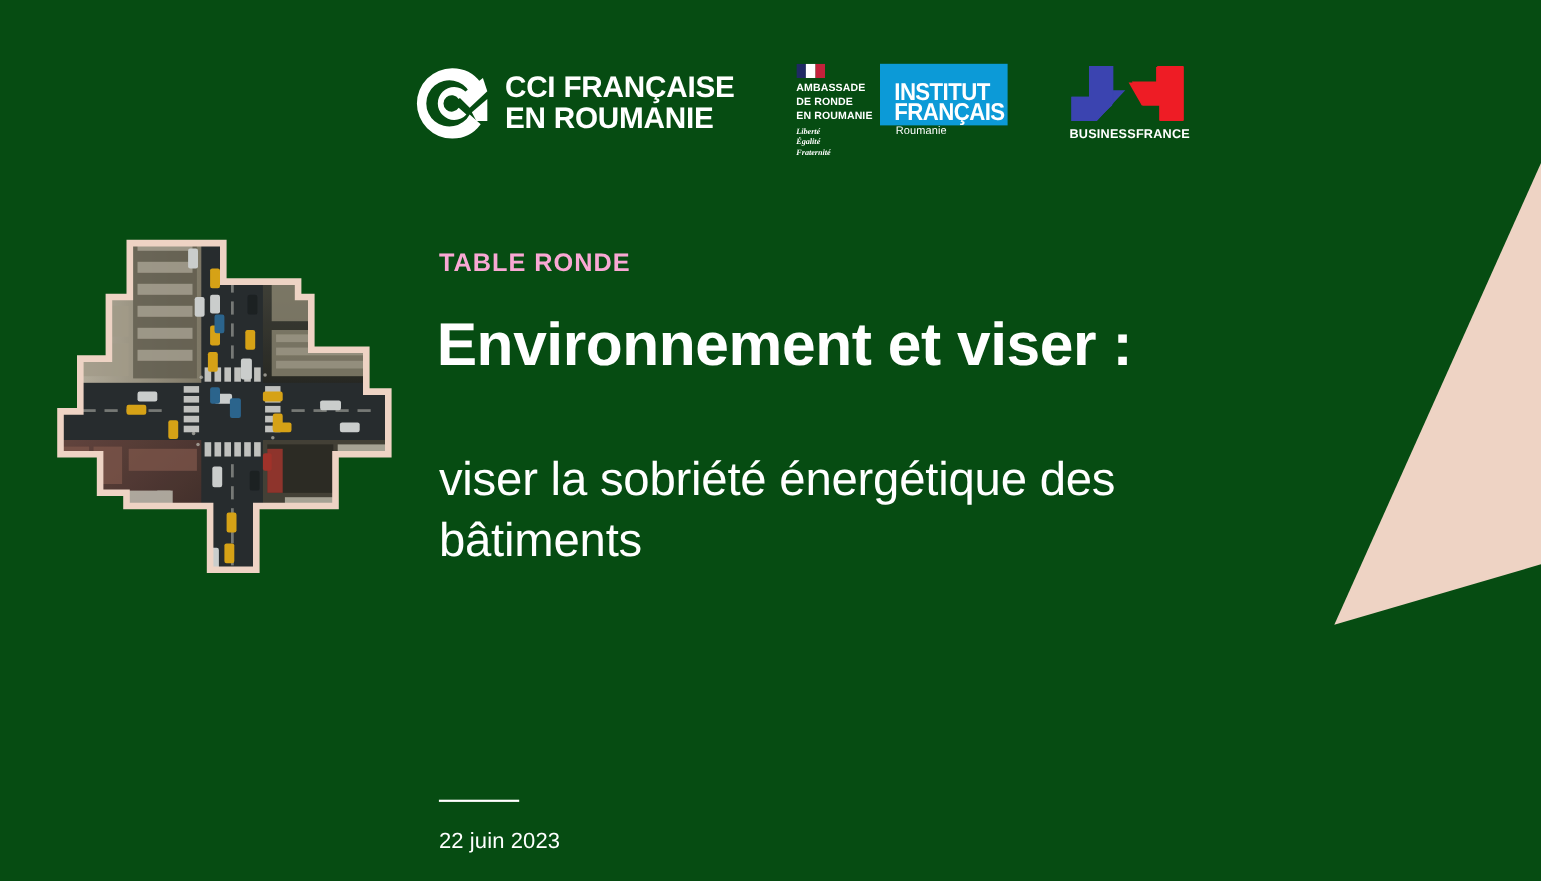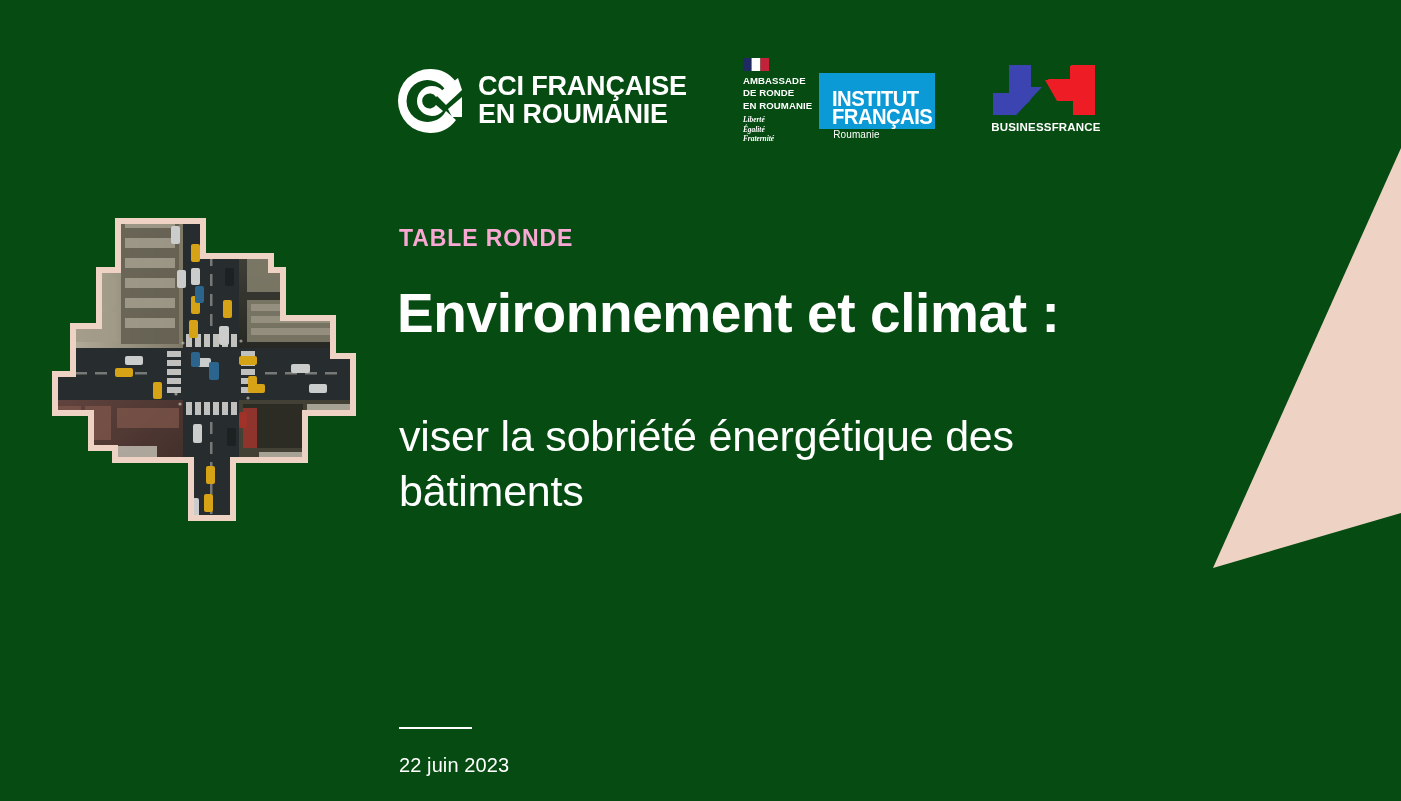--- a/index.html
+++ b/index.html
@@ -20,24 +20,24 @@
   
   .beige-triangle {
     position: absolute;
     right: 0; top: 0;
     width: 200px; height: 600px;
   }
 
   
   .logo-bar {
     position: absolute;
-    left: 396px; top: 58px;
+    left: 377px; top: 58px;
     height: 86px;
     display: flex;
-    align-items: center;
+    align-items: flex-start;
   }
 
   
   .cci-logo {
     display: flex;
     align-items: center;
     gap: 14px;
   }
   .cci-mark { width: 68px; height: 72px; display: block; }
   .cci-text {
@@ -455,21 +455,21 @@
     </g>
 
     <path d="M75,13 L160,13 L160,48 L228,48 L228,62 L240,62 L240,110 L290,110
              L290,148 L310,148 L310,205 L262,205 L262,252 L190,252
              L190,310 L148,310 L148,252 L72,252 L72,240 L48,240 L48,205
              L12,205 L12,166 L30,166 L30,118 L56,118 L56,62 L75,62 Z" fill="none" stroke="#eed3c4" stroke-width="6"></path>
   </svg>
 
   <div class="eyebrow">TABLE RONDE</div>
 
-  <div class="title">Environnement et climat :</div>
+  <div class="title">Environnement et viser :</div>
 
   <div class="subtitle">
     <div>viser la sobriété énergétique des</div>
     <div>bâtiments</div>
   </div>
 
   <div class="footer-rule"></div>
   <div class="footer-date">22 juin 2023</div>
 
 </div>

